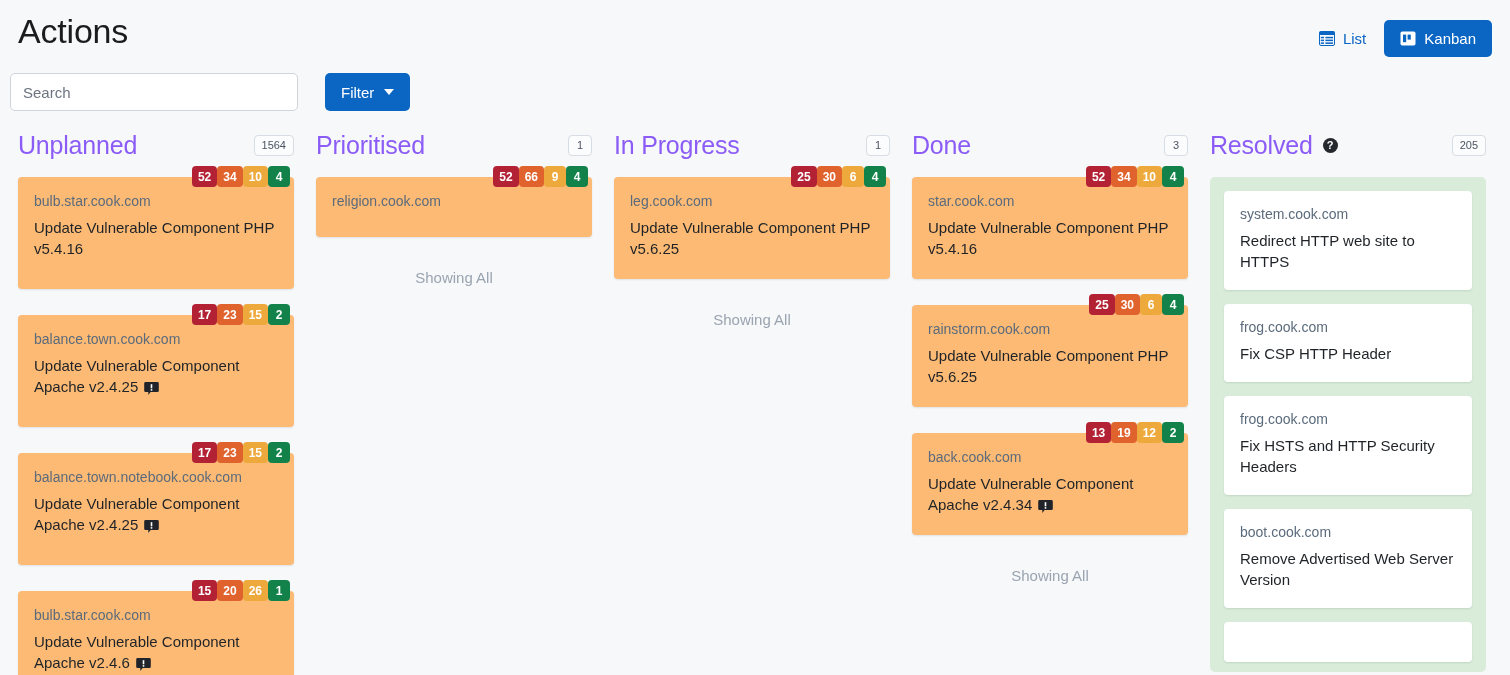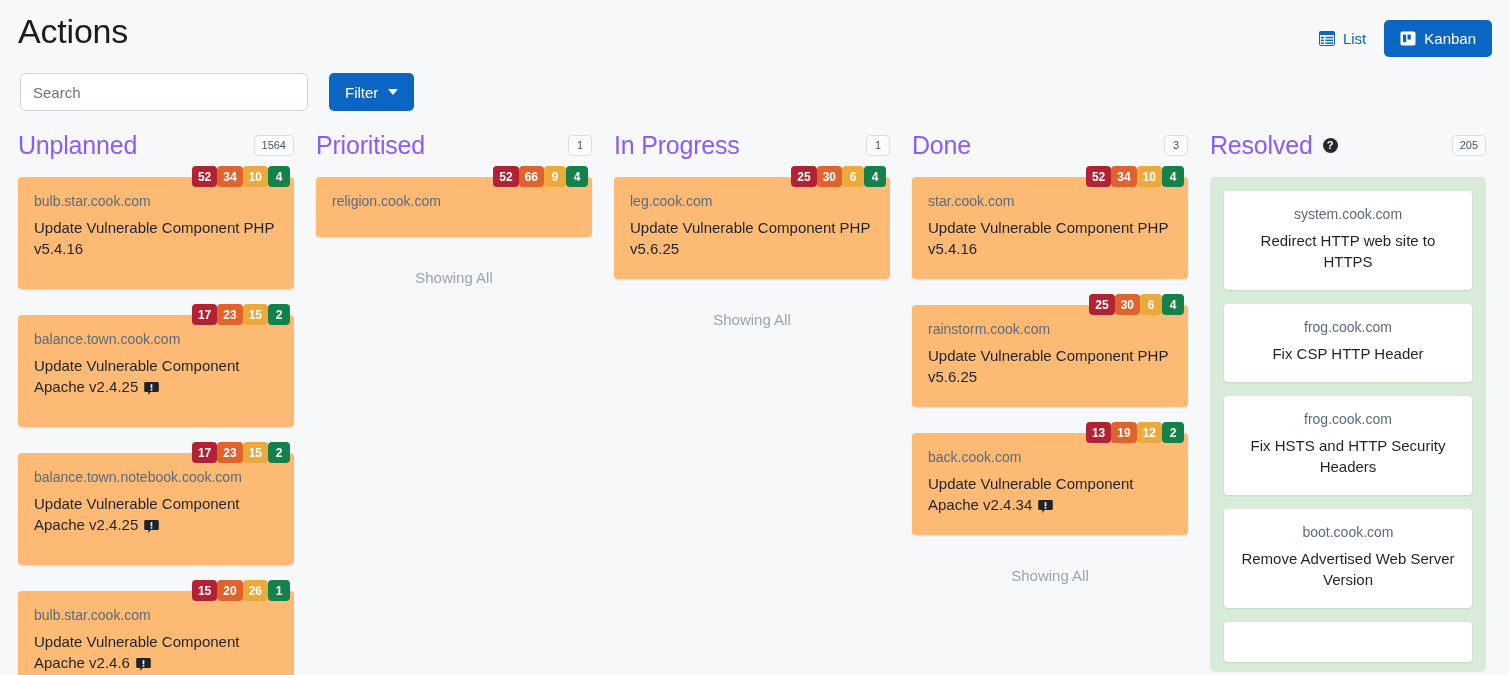--- a/index.html
+++ b/index.html
@@ -28,21 +28,21 @@
     border: none; cursor: pointer; padding: 6px 4px;
     font-family: "Liberation Sans", sans-serif;
   }
   .view-btn.active {
     background: #0b66c3; color: #ffffff;
     border-radius: 5px; padding: 10px 16px;
   }
   .icon-svg { display: block; }
 
   
-  .searchrow { display: flex; align-items: flex-start; gap: 21px; padding: 16px 18px 0 20px; }
+  .searchrow { display: flex; align-items: flex-start; gap: 27px; padding: 16px 18px 0 10px; }
   .search-input {
     width: 288px; height: 38px;
     border: 1px solid #ced4da; border-radius: 5px;
     background: #ffffff; padding: 0 12px;
     font-size: 15px; color: #2b2f33;
     font-family: "Liberation Sans", sans-serif;
   }
   .search-input::placeholder { color: #6c7480; }
   .filter-btn {
     height: 38px; display: inline-flex; align-items: center; gap: 10px;
@@ -126,21 +126,21 @@
 
   .showing-all {
     text-align: center; color: #9aa4b0; font-size: 15px;
     padding: 6px 0 0 0; cursor: pointer;
   }
 
   
   .resolved-body {
     background: #d8ecd9; border-radius: 5px;
     padding: 14px 14px 0 14px;
-    max-height: 495px; overflow: hidden; text-align: center;
+    max-height: 495px; overflow: hidden;
   }
   .res-card {
     background: #ffffff; border-radius: 4px;
     box-shadow: 0 1px 2px rgba(18,25,35,0.10);
     padding: 15px 16px 18px 16px;
     margin-bottom: 14px;
   }
 </style>
 </head>
 <body>

